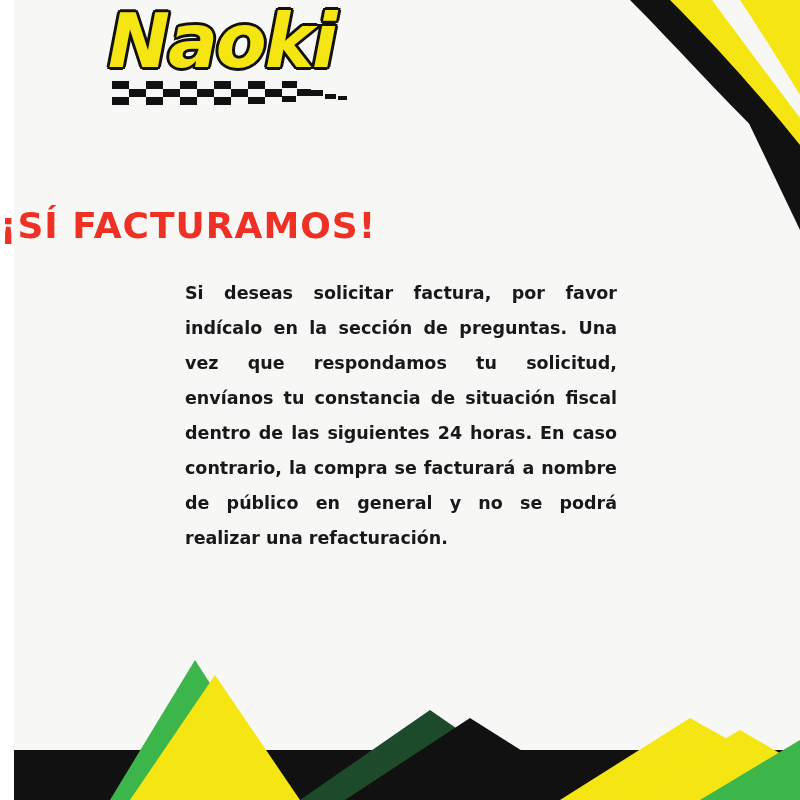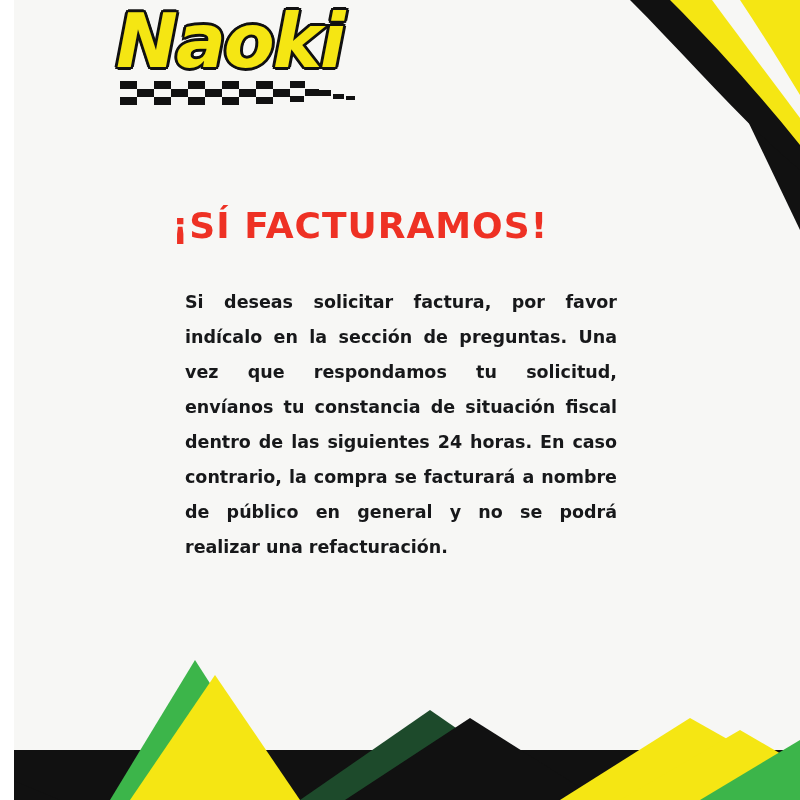--- a/index.html
+++ b/index.html
@@ -37,21 +37,21 @@
     left: 0;
     top: 0;
     width: 14px;
     height: 800px;
     background: #ffffff;
   }
 
   
   #logo-block {
     position: absolute;
-    left: 112px;
+    left: 104px;
     top: 6px;
     width: 360px;
     text-align: left;
   }
   #brand-name {
     font-family: "DejaVu Sans", sans-serif;
     font-size: 74px;
     font-weight: bold;
     font-style: italic;
     letter-spacing: -2px;
@@ -86,32 +86,31 @@
     color: #ee3124;
     white-space: nowrap;
   }
 
   
   #headline {
     position: absolute;
     top: 205px;
     left: 0;
     width: 720px;
-    text-align: center;
     font-family: "DejaVu Sans", sans-serif;
     font-size: 36px;
     font-weight: bold;
     letter-spacing: 1px;
     color: #ee3124;
   }
 
   
   #body-copy {
     position: absolute;
-    top: 285px;
+    top: 276px;
     left: 185px;
     width: 432px;
     font-family: "DejaVu Sans", sans-serif;
     font-size: 17.5px;
     font-weight: bold;
     line-height: 2.0;
     color: #17181a;
     text-align: justify;
     text-justify: inter-word;
   }

